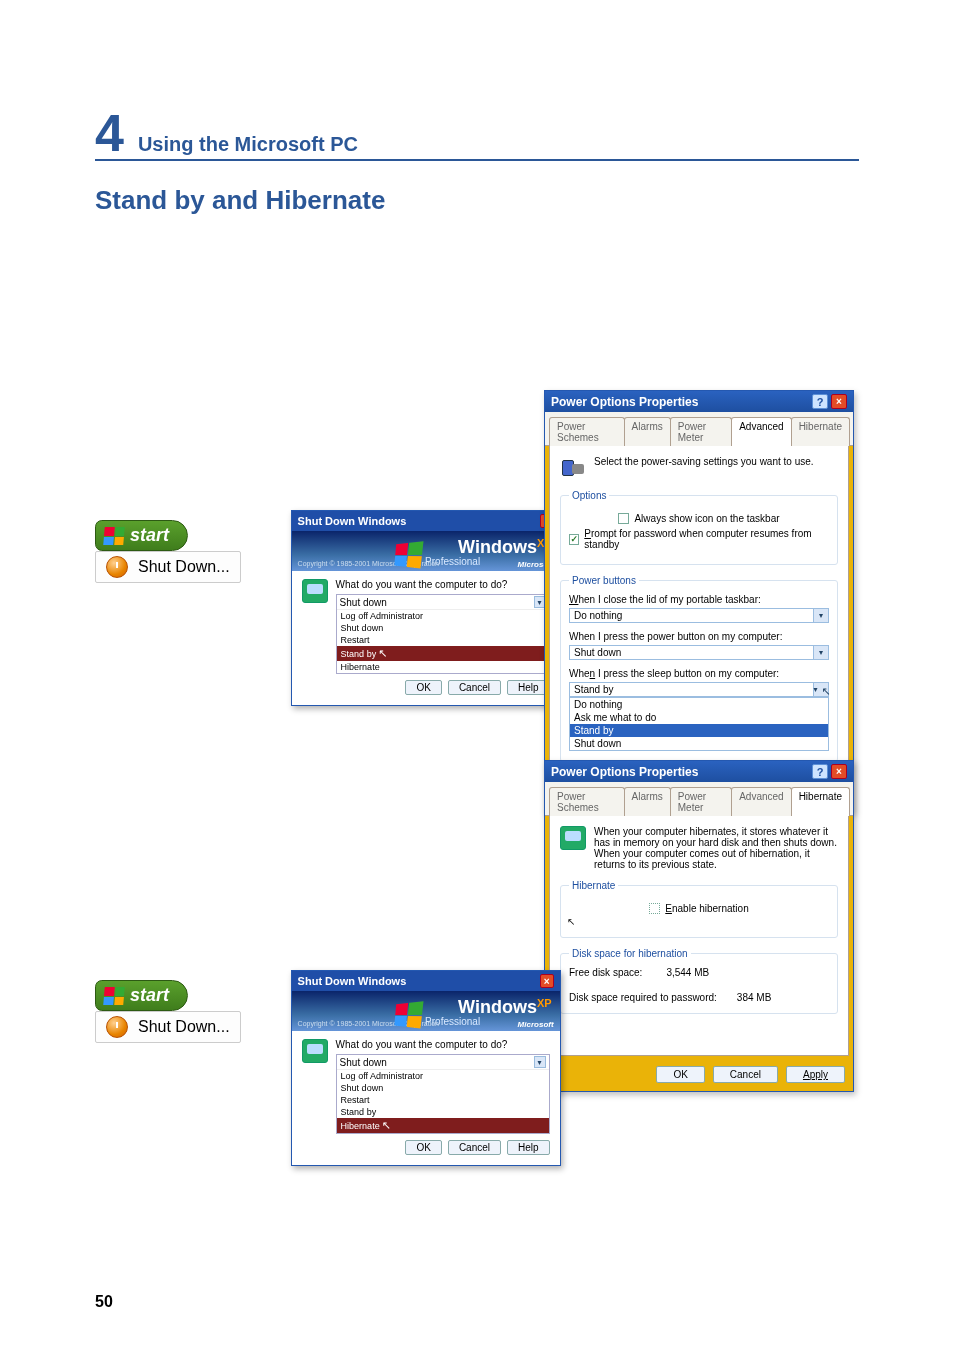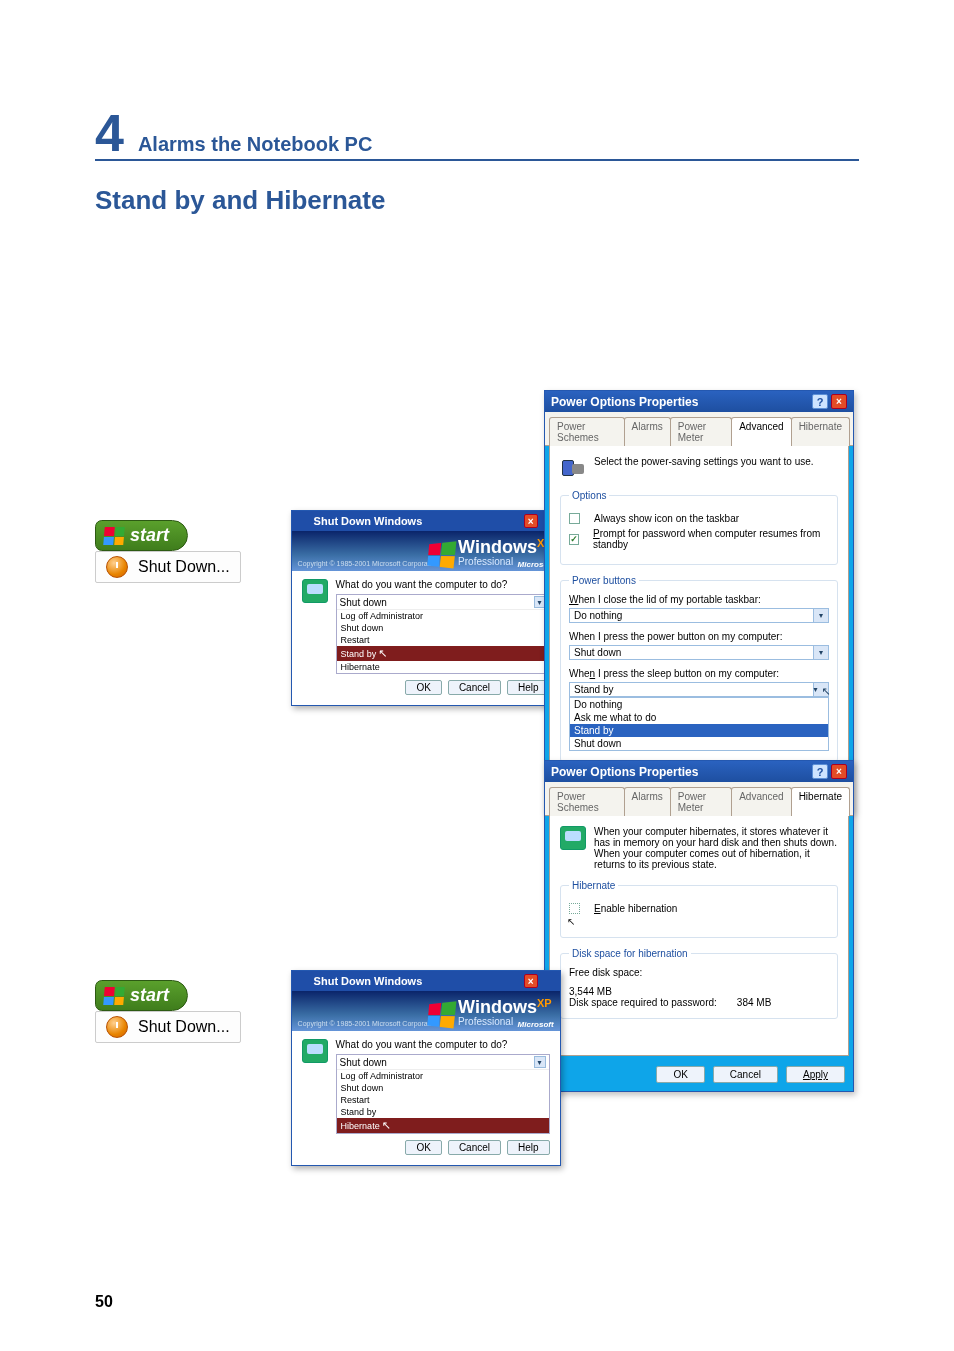--- a/index.html
+++ b/index.html
@@ -94,42 +94,42 @@
     width: 270px;
     border:1px solid #2458b0;
     background:#fff;
     box-shadow: 2px 3px 6px rgba(0,0,0,.3);
   }
   .sdw-title {
     background:#1f4ea8;
     color:#fff;
     font-size:11px;
     font-weight:bold;
-    padding:3px 22px;
+    padding:3px 6px;
     display:flex; justify-content:space-between; align-items:center;
   }
   .sdw-close {
     width:14px;height:14px;background:#e34c26;border:1px solid #a02;
     color:#fff;font-size:10px;display:flex;align-items:center;justify-content:center;
     border-radius:2px;
   }
   .sdw-banner {
     background: linear-gradient(#0a246a,#3a6ea5 60%,#6595d8);
     color:#fff;
     padding:6px 8px 4px 8px;
     display:flex; justify-content:flex-end; position:relative;
   }
   .xplogo { display:flex; align-items:flex-end; gap:4px;}
   .xplogo .flag { width:28px;height:24px;display:grid;grid-template:1fr 1fr/1fr 1fr; gap:1px; transform: perspective(40px) rotateY(-20deg) skewX(-6deg);}
   .xplogo .flag span:nth-child(1){background:#e03;}
   .xplogo .flag span:nth-child(2){background:#3a3;}
   .xplogo .flag span:nth-child(3){background:#39f;}
   .xplogo .flag span:nth-child(4){background:#fa0;}
   .xplogo .txt{font-family:"Trebuchet MS",sans-serif;}
-  .xplogo .w{font-size:18px;font-weight:bold;}
+  .xplogo .w{font-size:18px;font-weight:bold;margin-left:33px;}
   .xplogo .xp{color:#f90;font-weight:bold;font-size:11px;vertical-align:top;}
   .xplogo .pro{font-size:10px;display:block;color:#d8e8ff;margin-top:-2px;}
   .sdw-copyright{position:absolute;left:6px;bottom:4px;font-size:7px;color:#cde;}
   .sdw-ms{position:absolute;right:6px;bottom:2px;font-size:8px;font-style:italic;font-weight:bold;color:#fff;}
   .sdw-body{ padding:8px 10px 10px 10px; display:flex; gap:8px; font-size:10px;}
   .monitor-ico{
     width:26px;height:24px;background:#2a6;border-radius:3px;
     flex-shrink:0;border:1px solid #196;
     position:relative;
   }
@@ -143,21 +143,21 @@
   .sdw-list div{padding:1px 4px;}
   .sdw-list .hl{background:#7f1d1d;color:#fff;}
   .cursor{font-size:11px;margin-left:2px;}
   .sdw-buttons{display:flex;gap:6px;justify-content:flex-end;margin-top:6px;font-size:10px;}
   .sdw-buttons .b{border:1px solid #8aa;background:#eef3fb;padding:1px 10px;border-radius:2px;}
 
   
   .props{
     width: 310px;
     border:1px solid #2458b0;
-    background:#0ea5e9;
+    background:#eab308;
     box-shadow: 2px 3px 6px rgba(0,0,0,.25);
     font-size:10px;
   }
   .props-title{
     background: linear-gradient(#2a62c0,#1e4fa0);
     color:#fff;font-weight:bold;font-size:12px;
     padding:3px 6px;display:flex;justify-content:space-between;align-items:center;
   }
   .props-title .right{display:flex;gap:3px;}
   .props-title .qbtn{width:16px;height:15px;background:#cde3ff;border:1px solid #5b8fd6;border-radius:2px;color:#1a4;display:flex;align-items:center;justify-content:center;font-size:11px;font-weight:bold;color:#1e4fa0;}
@@ -168,21 +168,21 @@
   .tabpanel{background:#fff;border:1px solid #b0a090;border-top:none;margin:0 4px 4px 4px;padding:10px 10px 4px 10px;}
   .intro{display:flex;gap:8px;align-items:flex-start;margin-bottom:10px;}
   .batt-ico{
     width:26px;height:24px;flex-shrink:0;
     position:relative;
   }
   .batt-ico .batt{position:absolute;left:2px;top:4px;width:12px;height:16px;background:#46c;border-radius:2px;border:1px solid #234;}
   .batt-ico .plug{position:absolute;right:2px;top:8px;width:12px;height:10px;background:#888;border-radius:2px;}
   fieldset{border:1px solid #d6e2ef;border-radius:3px;padding:8px 8px 10px 8px;margin-bottom:10px;}
   legend{color:#1e4fa0;font-size:10px;padding:0 3px;}
-  .chk{display:flex;align-items:center;gap:14px;margin:4px 0;}
+  .chk{display:flex;align-items:center;gap:5px;margin:4px 0;justify-content:center;}
   .chk .box{width:11px;height:11px;border:1px solid #7a9;background:#fff;display:flex;align-items:center;justify-content:center;font-size:9px;color:#2a7a2a;font-weight:bold;}
   .lbl{font-size:10px;}
   .u{text-decoration:underline;}
   .sel-wide{display:flex;margin-top:3px;margin-bottom:8px;}
   .sel-wide .inp{flex:1;border:1px solid #9bbde0;background:#fff;padding:1px 4px;font-size:10px;}
   .sel-wide .dd{width:15px;border:1px solid #9bbde0;border-left:none;background:#d9e6f7;display:flex;align-items:center;justify-content:center;font-size:8px;color:#246;}
   .dropdown-open{border:1px solid #9bbde0;background:#fff;font-size:10px;}
   .dropdown-open div{padding:1px 4px;}
   .dropdown-open .hl{background:#2a63c0;color:#fff;}
   .props-buttons{display:flex;gap:8px;justify-content:flex-end;padding:6px 8px 8px 0;font-size:10px;}
@@ -203,21 +203,21 @@
   .page-num{
     position:absolute;left:95px;bottom:40px;font-size:16px;font-weight:bold;
   }
 </style>
 </head>
 <body>
 
 <div class="page">
   <div class="chapter-bar">
     <div class="chapter-num">4</div>
-    <div class="chapter-title">Alarms the Notebook PC</div>
+    <div class="chapter-title">Using the Microsoft PC</div>
   </div>
   <div class="section-title">Stand by and Hibernate</div>
 </div>
 
 <div class="left-block a">
   <div class="start-group" style="padding-top:10px;">
     <div class="start-btn">
       <span class="winflag">
           <span></span>
           <span></span>
@@ -373,21 +373,21 @@
       <fieldset>
         <legend>Hibernate</legend>
         <div class="chk">
           <span class="box" style="border-style:dotted;"></span>
           <span class="lbl"><span class="u">E</span><span>nable hibernation</span></span>
         </div>
         <div style="font-size:10px;margin-left:-2px;margin-top:-2px;">↖</div>
       </fieldset>
       <fieldset>
         <legend>Disk space for hibernation</legend>
-        <div style="display:flex;gap:8px;margin-bottom:0;flex-direction:column;">
+        <div style="display:flex;gap:24px;margin-bottom:14px;">
           <span>Free disk space:</span>
           <span>3,544 MB</span>
         </div>
         <div style="display:flex;gap:20px;">
           <span>Disk space required to password:</span>
           <span>384 MB</span>
         </div>
       </fieldset>
     </div>
     <div class="props-buttons">

